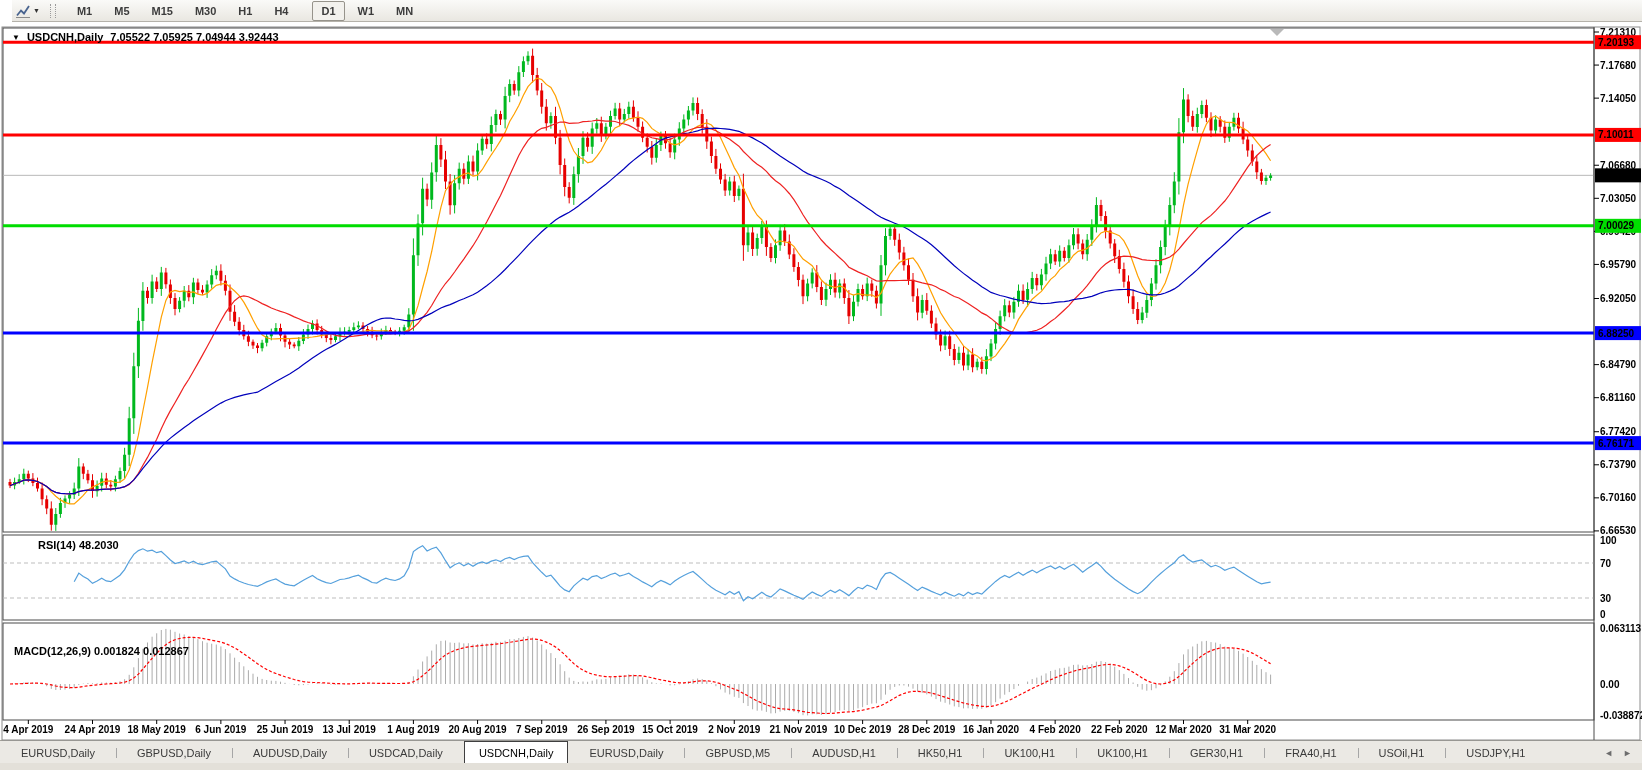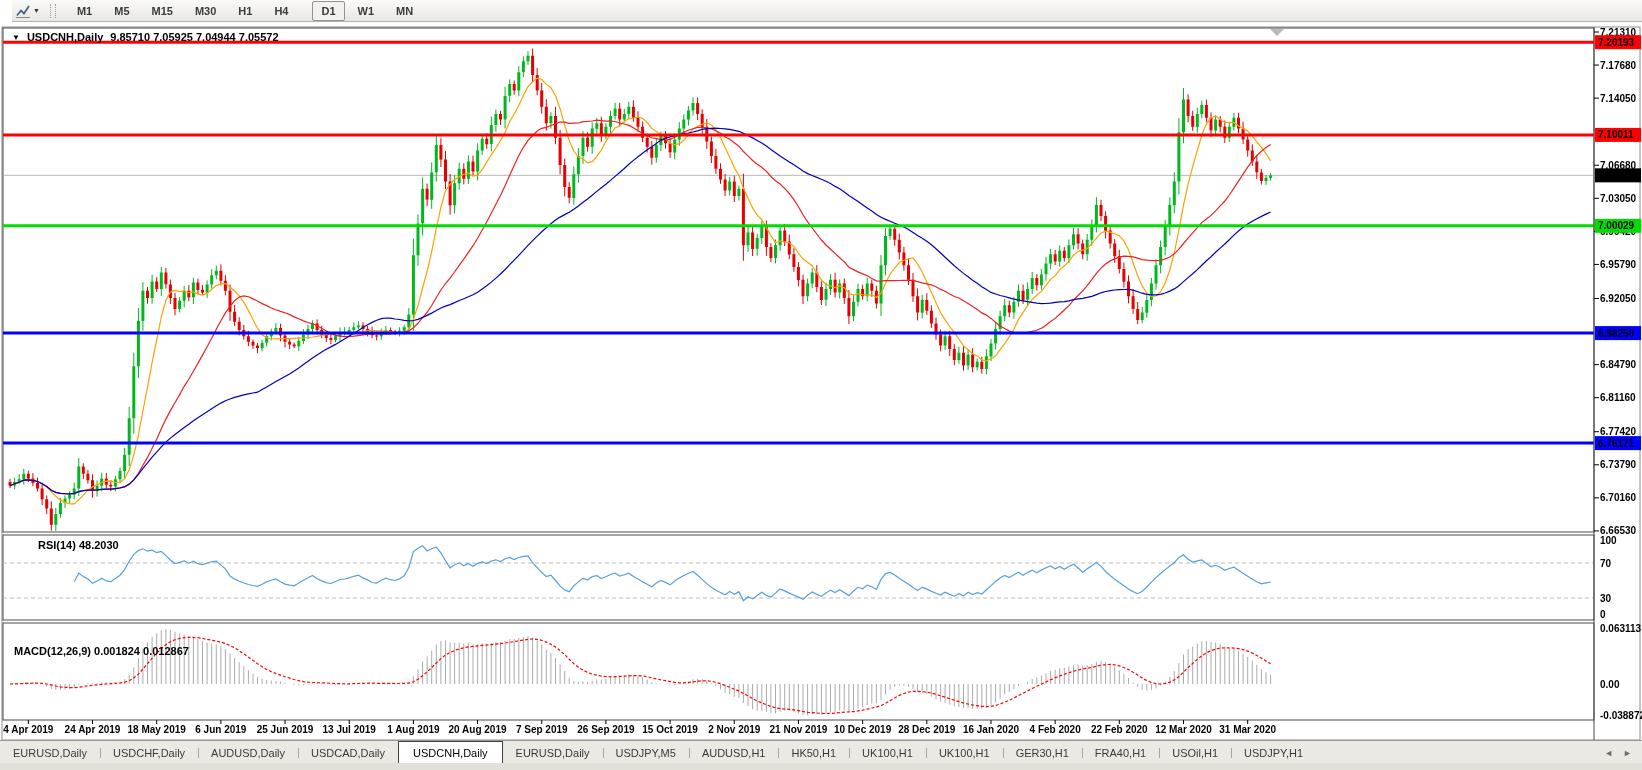--- a/index.html
+++ b/index.html
@@ -20,21 +20,21 @@
                  display:flex;align-items:center;gap:7px;white-space:nowrap;}
   .title-caret{font-size:8px;}
   .ind-label{position:absolute;left:14px;z-index:4;font-size:11px;font-weight:700;color:#000;white-space:nowrap;}
   #rsi-label{top:539px;padding-left:24px;}
   #macd-label{top:645px;}
   svg#chart-svg{position:absolute;top:0;left:0;z-index:1;}
   svg text{font-family:"Liberation Sans","DejaVu Sans",sans-serif;font-size:10px;font-weight:700;fill:#000;}
   
   .tabbar{position:absolute;left:0;top:740px;width:1642px;height:23px;background:#ebe9e4;
           border-top:1px solid #a5a29a;display:flex;align-items:flex-end;box-sizing:border-box;}
-  .tab{font-size:11px;color:#3a3a3a;padding:4px 13px 4px;position:relative;white-space:nowrap;}
+  .tab{font-size:11px;color:#3a3a3a;padding:4px 21px 4px;position:relative;white-space:nowrap;}
   .tab:not(.active)+.tab:not(.active)::before{content:"";position:absolute;left:0;top:5px;bottom:5px;
           border-left:1px solid #a6a6a6;}
   .tab.active{background:#ffffff;border:1px solid #3f3f3f;border-bottom:none;color:#000;z-index:2;
           padding:5px 14px 4px;}
   .tab-arrows{margin-left:auto;display:flex;gap:10px;padding:0 10px 5px 0;color:#6d6d6d;font-size:9px;}
   .bottomstrip{position:absolute;left:0;top:763px;width:1642px;height:7px;background:#e3e0d9;}
 </style>
 </head>
 <body>
 
@@ -58,21 +58,21 @@
         <div class="tfbtn">H4</div>
         <div class="tfbtn active">D1</div>
         <div class="tfbtn">W1</div>
         <div class="tfbtn">MN</div>
       </div>
   </div>
 
   <div class="title-overlay">
     <span class="title-caret">▼</span>
     <span>USDCNH,Daily</span>
-    <span>9.85710 7.05925 7.04944 7.05572</span>
+    <span>7.05522 7.05925 7.04944 3.92443</span>
   </div>
   <div class="ind-label" id="rsi-label">RSI(14) 48.2030</div>
   <div class="ind-label" id="macd-label">MACD(12,26,9) 0.001824 0.012867</div>
 
   <svg id="chart-svg" width="1642" height="770">
       <defs>
         <clipPath id="mclip">
           <rect x="3" y="28" width="1591" height="504"></rect>
         </clipPath>
         <clipPath id="rclip">
@@ -197,26 +197,26 @@
         <line x1="1183.504" y1="720" x2="1183.504" y2="724" stroke="#000"></line>
         <text x="1183.504" y="733" text-anchor="middle">12 Mar 2020</text>
         <line x1="1247.6799999999998" y1="720" x2="1247.6799999999998" y2="724" stroke="#000"></line>
         <text x="1247.6799999999998" y="733" text-anchor="middle">31 Mar 2020</text>
       </g>
     </svg>
 
   <div class="tabbar">
     <div id="tabs-list" style="display:flex;align-items:flex-end;">
         <div class="tab">EURUSD,Daily</div>
-        <div class="tab">USDCHF,Daily</div>
+        <div class="tab">GBPUSD,Daily</div>
         <div class="tab">AUDUSD,Daily</div>
         <div class="tab">USDCAD,Daily</div>
         <div class="tab active">USDCNH,Daily</div>
         <div class="tab">EURUSD,Daily</div>
-        <div class="tab">USDJPY,M5</div>
+        <div class="tab">GBPUSD,M5</div>
         <div class="tab">AUDUSD,H1</div>
         <div class="tab">HK50,H1</div>
         <div class="tab">UK100,H1</div>
         <div class="tab">UK100,H1</div>
         <div class="tab">GER30,H1</div>
         <div class="tab">FRA40,H1</div>
         <div class="tab">USOil,H1</div>
         <div class="tab">USDJPY,H1</div>
       </div>
     <div class="tab-arrows">

